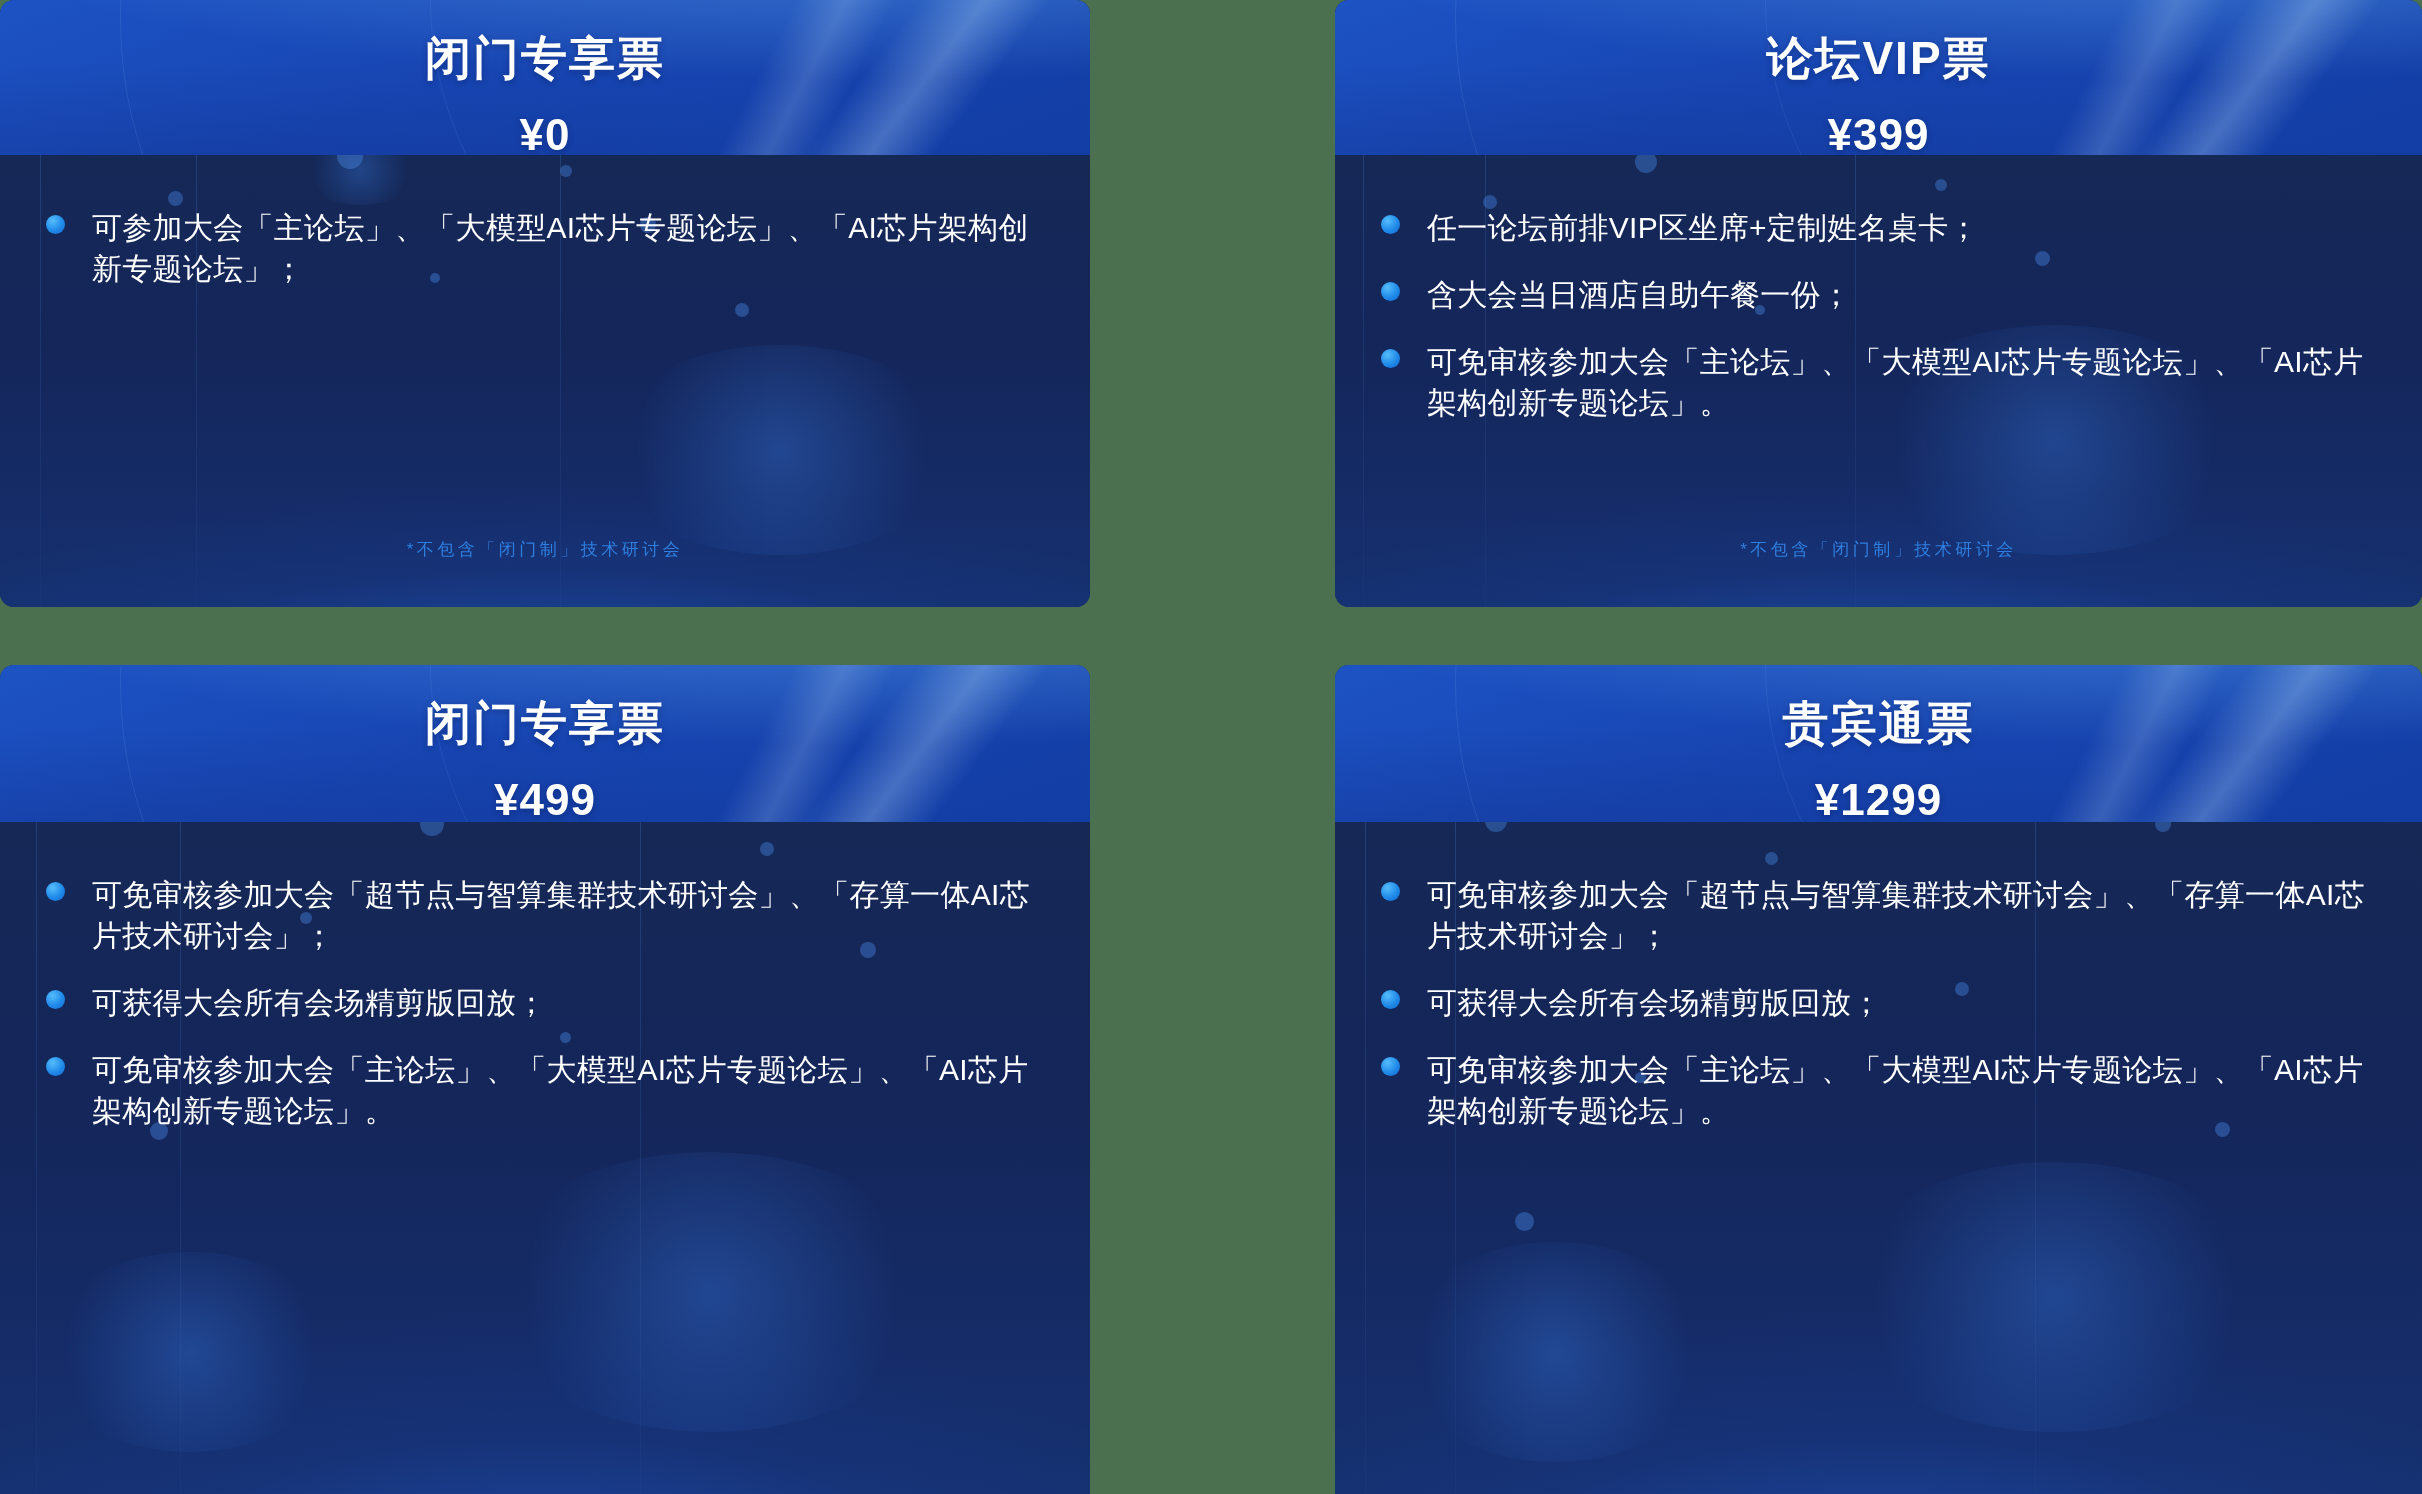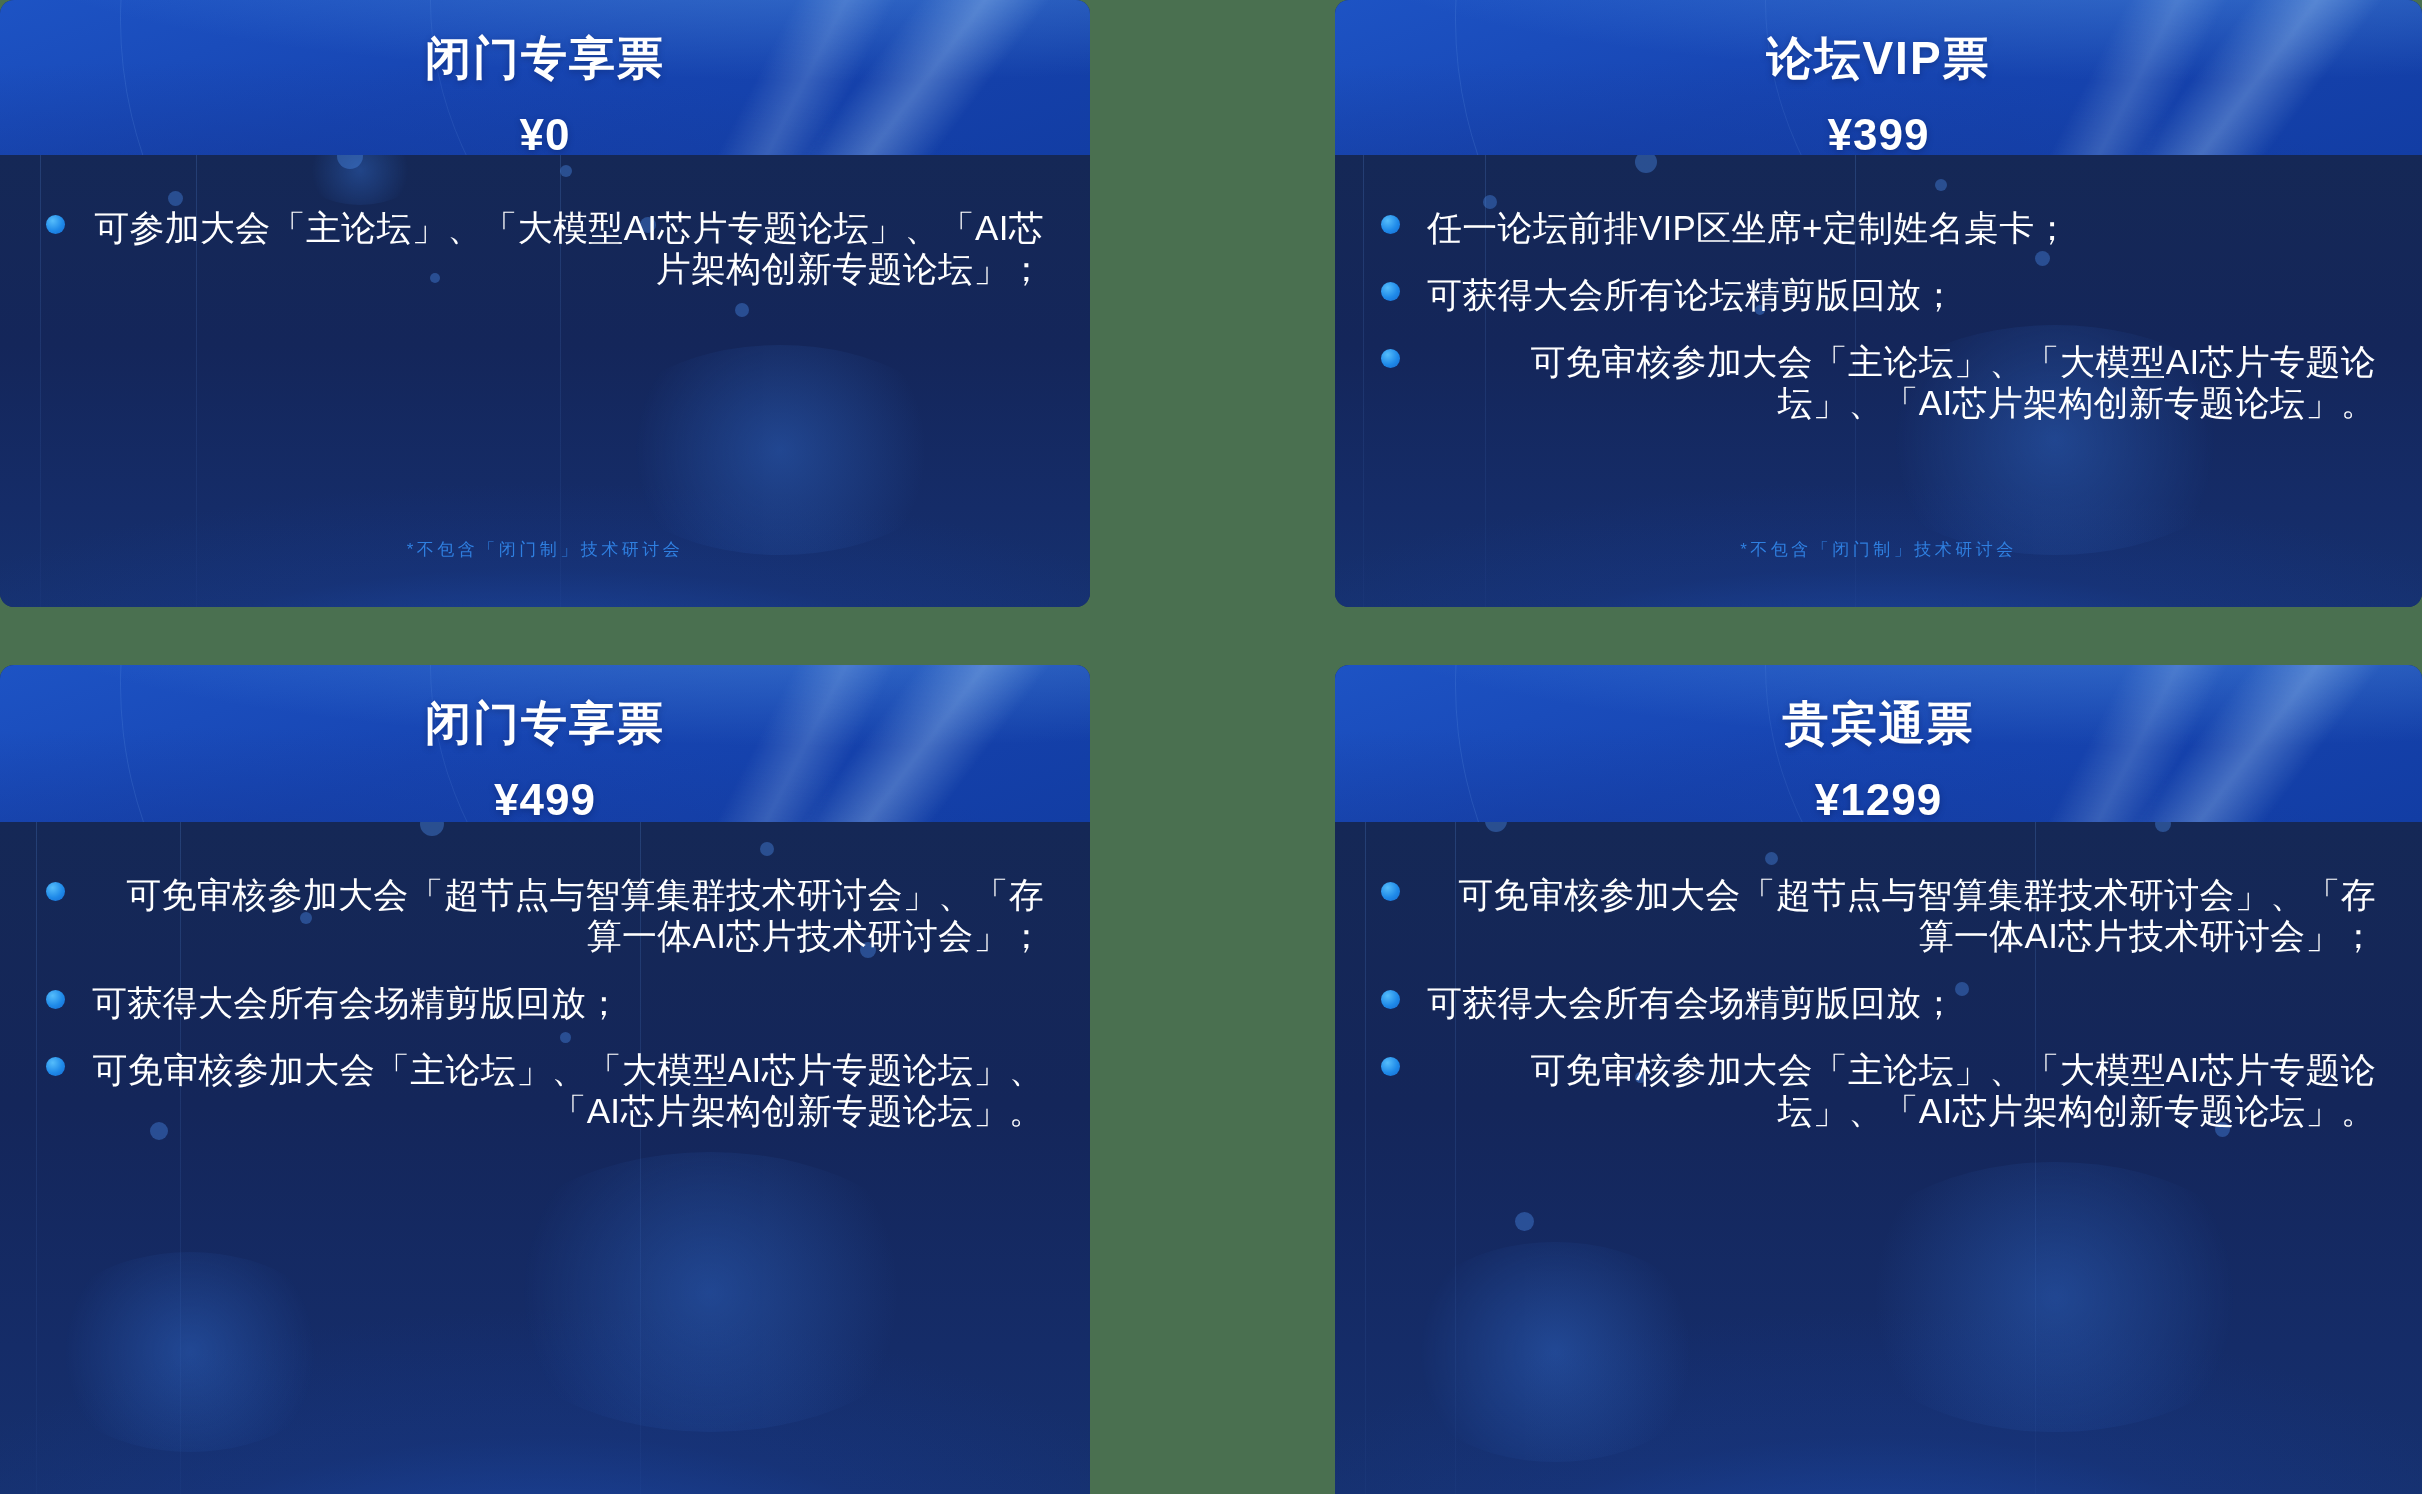--- a/index.html
+++ b/index.html
@@ -121,25 +121,24 @@
   .bullet {
     flex:0 0 auto;
     width:19px; height:19px;
     border-radius:50%;
     background:radial-gradient(circle at 35% 30%, #55bdfb 0%, #1f8ae9 55%, #1468cf 100%);
     margin-top:8px;
     margin-right:27px;
   }
   .feature-text {
     color:#ffffff;
-    font-size:35px;
+    font-size:30px;
     line-height:41px;
     letter-spacing:.3px;
     font-weight:400;
-    text-align:right;
   }
 
   .footnote {
     position:absolute;
     left:0; right:0;
     bottom:46px;
     text-align:center;
     color:#2f7fe0;
     font-size:17px;
     letter-spacing:3.5px;
@@ -207,21 +206,21 @@
         <div class="dot" style="left:420px;top:150px;width:10px;height:10px"></div>
         <div class="glow" style="left:520px;top:170px;width:400px;height:230px"></div>
       </div>
       <ul class="feature-list">
         <li>
           <span class="bullet"></span>
           <span class="feature-text">任一论坛前排VIP区坐席+定制姓名桌卡；</span>
         </li>
         <li>
           <span class="bullet"></span>
-          <span class="feature-text">可获得大会所有论坛精剪版回放；</span>
+          <span class="feature-text">含大会当日酒店自助午餐一份；</span>
         </li>
         <li>
           <span class="bullet"></span>
           <span class="feature-text">可免审核参加大会「主论坛」、「大模型AI芯片专题论坛」、「AI芯片架构创新专题论坛」。</span>
         </li>
       </ul>
       <div class="footnote">*不包含「闭门制」技术研讨会</div>
     </div>
   </div>
 

